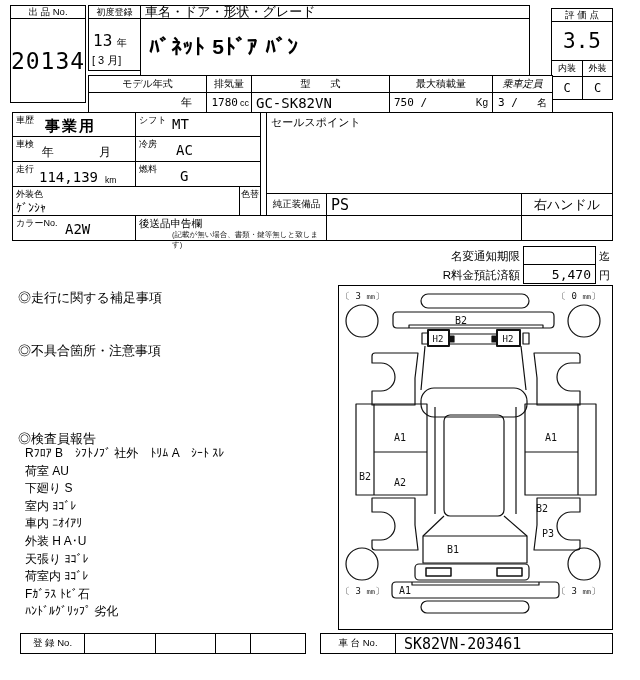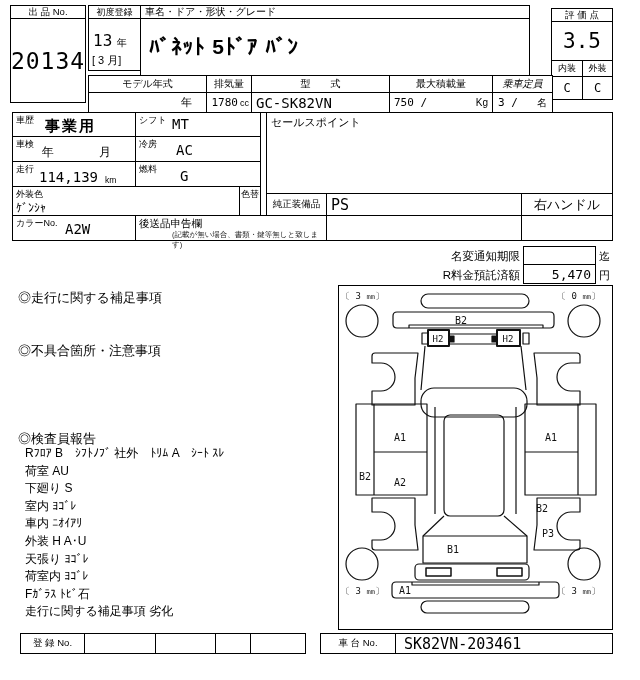--- a/index.html
+++ b/index.html
@@ -25,21 +25,21 @@
 
   <div class="box ctr" style="left:88px;top:5px;width:53px;height:14px;font-size:9px;">初度登録</div>
   <div class="box" style="left:88px;top:18px;width:53px;height:53px;">
     <div class="nob" style="left:4px;top:12px;width:46px;font-size:16px;">
       <span class="mono">13</span>
       <span style="font-size:10px;">年</span>
     </div>
     <div class="nob" style="left:3px;top:34px;font-size:11px;">[ 3 月]</div>
   </div>
 
-  <div class="box" style="left:140px;top:5px;width:390px;height:14px;font-size:10px;padding-left:4px;line-height:12px;">車名・ドア・形状・グレード</div>
+  <div class="box" style="left:140px;top:5px;width:390px;height:14px;font-size:13px;padding-left:4px;line-height:12px;">車名・ドア・形状・グレード</div>
   <div class="box" style="left:140px;top:18px;width:390px;height:58px;font-size:21px;font-weight:600;letter-spacing:1px;display:flex;align-items:center;padding-left:8px;">ﾊﾞﾈｯﾄ 5ﾄﾞｱ ﾊﾞﾝ</div>
 
   <div class="box ctr" style="left:551px;top:8px;width:62px;height:14px;font-size:9.5px;">評 価 点</div>
   <div class="box ctr mono" style="left:551px;top:21px;width:62px;height:40px;font-size:21px;">3.5</div>
   <div class="box ctr" style="left:551px;top:60px;width:32px;height:17px;font-size:9px;">内装</div>
   <div class="box ctr" style="left:582px;top:60px;width:31px;height:17px;font-size:9px;">外装</div>
   <div class="box ctr mono" style="left:551px;top:76px;width:32px;height:24px;font-size:12px;">C</div>
   <div class="box ctr mono" style="left:582px;top:76px;width:31px;height:24px;font-size:12px;">C</div>
 
   <div class="box ctr" style="left:88px;top:75px;width:119px;height:18px;font-size:10px;">モデル年式</div>
@@ -131,21 +131,21 @@
   <div class="nob" style="left:25px;top:445px;width:305px;">
       <div class="insp-line">Rﾌﾛｱ B　ｼﾌﾄﾉﾌﾞ 社外　ﾄﾘﾑ A　ｼｰﾄ ｽﾚ</div>
       <div class="insp-line">荷室 AU</div>
       <div class="insp-line">下廻り S</div>
       <div class="insp-line">室内 ﾖｺﾞﾚ</div>
       <div class="insp-line">車内 ﾆｵｲｱﾘ</div>
       <div class="insp-line">外装 H A･U</div>
       <div class="insp-line">天張り ﾖｺﾞﾚ</div>
       <div class="insp-line">荷室内 ﾖｺﾞﾚ</div>
       <div class="insp-line">Fｶﾞﾗｽ ﾄﾋﾞ石</div>
-      <div class="insp-line">走行に関する補足事項 劣化</div>
+      <div class="insp-line">ﾊﾝﾄﾞﾙｸﾞﾘｯﾌﾟ 劣化</div>
     </div>
 
   <div class="box" style="left:338px;top:285px;width:275px;height:345px;">
     <svg width="273" height="343" viewBox="0 0 273 343" fill="none" stroke="#111" stroke-width="1.2" stroke-linejoin="round">
 
       <circle cx="23" cy="35" r="16"></circle>
       <circle cx="245" cy="35" r="16"></circle>
       <circle cx="23" cy="278" r="16"></circle>
       <circle cx="245" cy="278" r="16"></circle>
 

